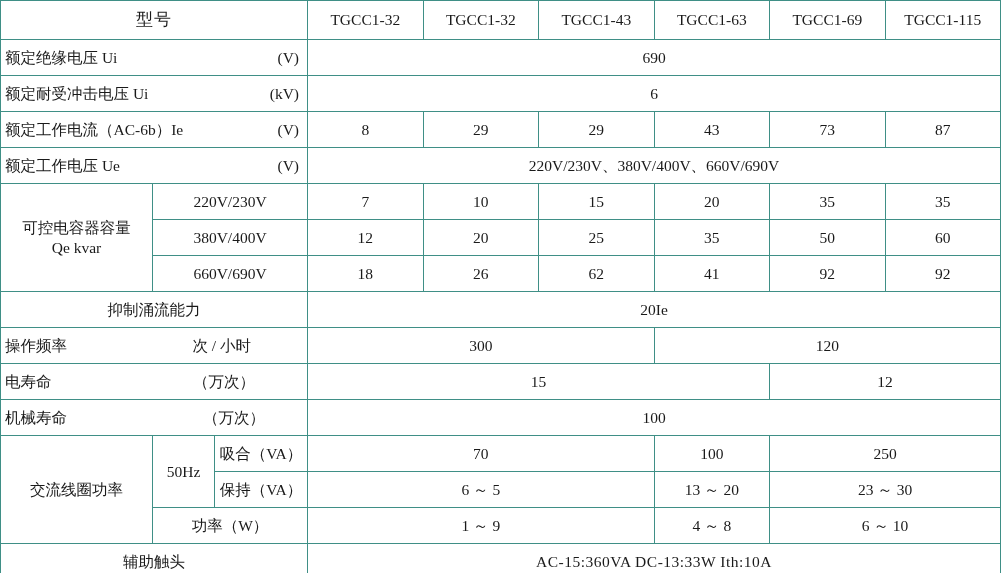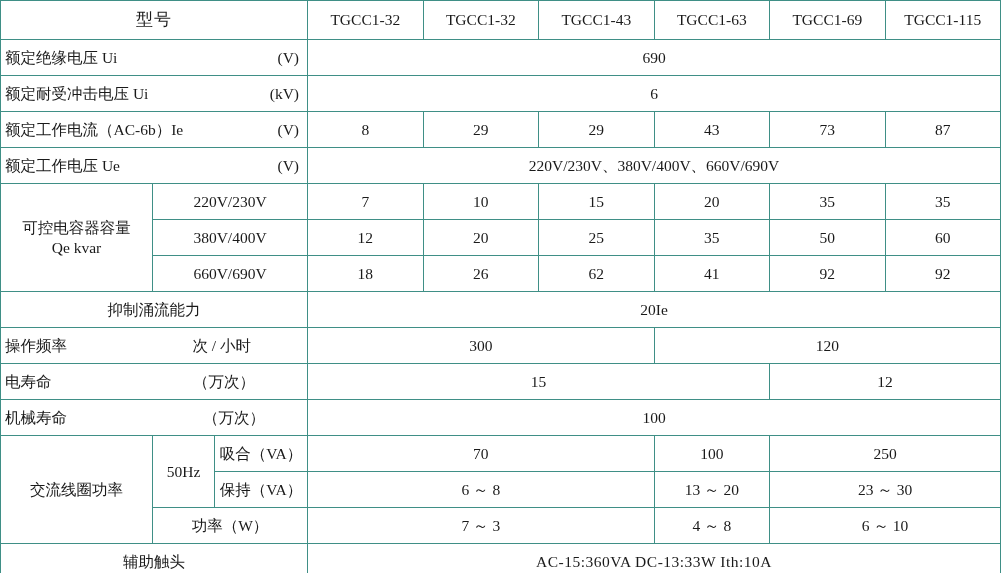--- a/index.html
+++ b/index.html
@@ -232,28 +232,28 @@
       <td rowspan="3" class="lbl2">交流线圈功率</td>
       <td rowspan="2" class="sub">50Hz</td>
       <td class="sub">吸合（VA）</td>
       <td colspan="3">70</td>
       <td>100</td>
       <td colspan="2">250</td>
     </tr>
 
     <tr class="rowh">
       <td class="sub">保持（VA）</td>
-      <td colspan="3">6 ～ 8</td>
+      <td colspan="3">6 ～ 5</td>
       <td>13 ～ 20</td>
       <td colspan="2">23 ～ 30</td>
     </tr>
 
     <tr class="rowh">
       <td colspan="2" class="sub">功率（W）</td>
-      <td colspan="3">7 ～ 3</td>
+      <td colspan="3">1 ～ 9</td>
       <td>4 ～ 8</td>
       <td colspan="2">6 ～ 10</td>
     </tr>
 
     <tr class="rowh">
       <td colspan="3" class="lbl">辅助触头</td>
       <td colspan="6" class="spaced">AC-15:360VA    DC-13:33W    Ith:10A</td>
     </tr>
   </tbody>
 </table>

